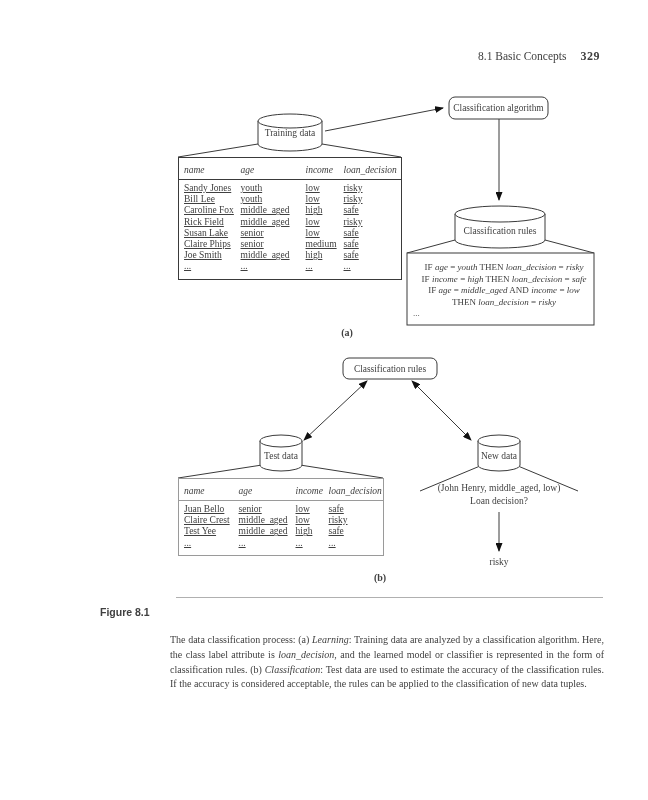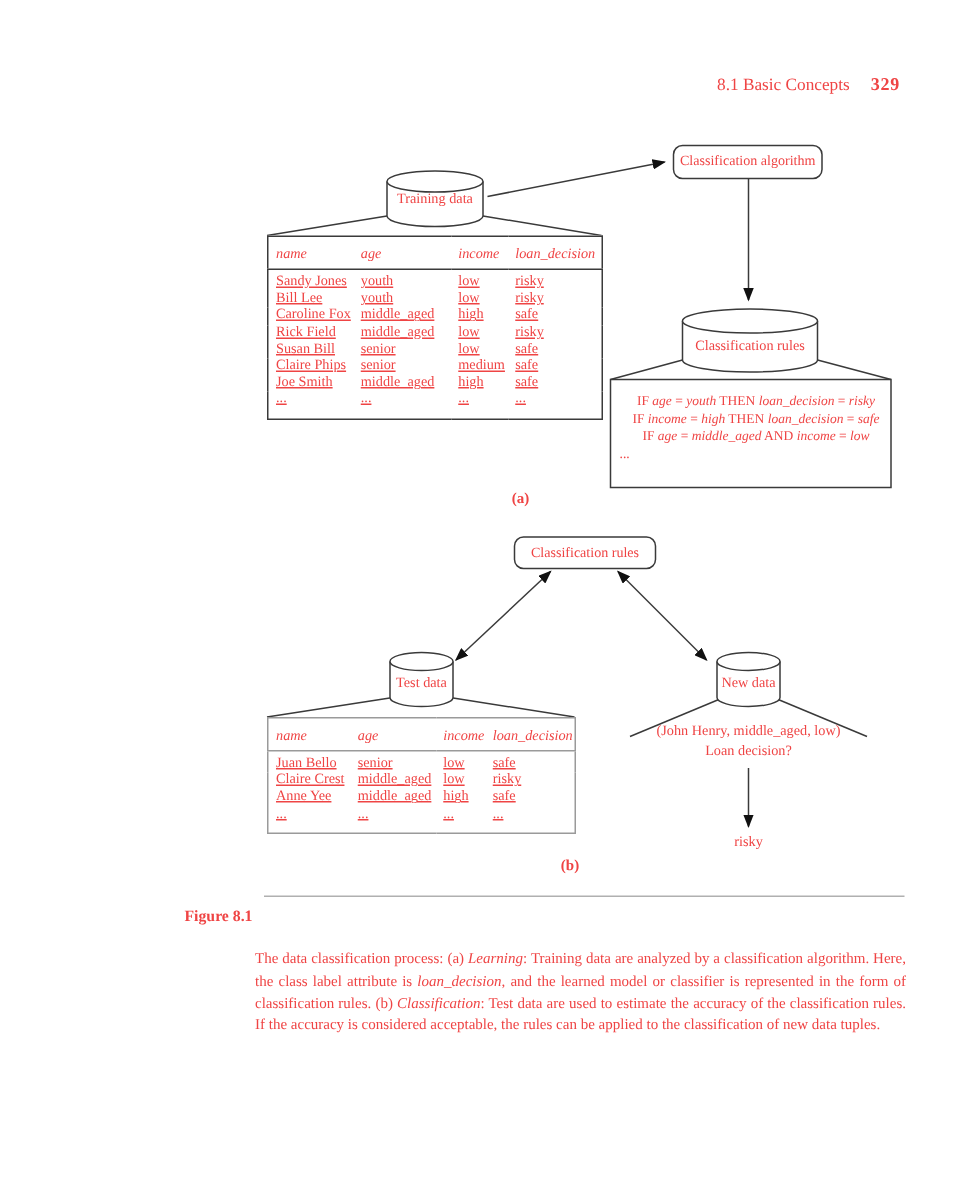--- a/index.html
+++ b/index.html
@@ -1,17 +1,17 @@
 <!DOCTYPE html>
 <html><head>
 <meta charset="utf-8">
 <style>
   html,body{margin:0;padding:0;background:#ffffff;}
   .page{position:relative;width:648px;height:800px;background:#ffffff;overflow:hidden;
-        font-family:"Liberation Serif","DejaVu Serif",serif;color:#ef4444;}
+        font-family:"Liberation Serif","DejaVu Serif",serif;color:#404040;}
   svg.layer{position:absolute;left:0;top:0;pointer-events:none;}
   .hdr{position:absolute;left:330px;top:49px;width:270px;text-align:right;font-size:11.5px;}
   .hdr .pageno{font-weight:bold;font-size:12px;margin-left:14px;letter-spacing:.5px;}
   .cyl-label{position:absolute;text-align:center;font-size:9.5px;line-height:12px;}
   .box-label{position:absolute;display:flex;align-items:center;justify-content:center;
              font-size:9.4px;text-align:center;font-family:Liberation Serif, serif;}
   .part-label{position:absolute;font-weight:bold;font-size:10px;text-align:center;width:40px;}
   .dtable{position:absolute;border-collapse:collapse;table-layout:fixed;background:#fff;
           font-size:9.5px;}
   .dtable.dark{border:1px solid #3a3a3a;}
@@ -23,22 +23,22 @@
   .dtable tbody tr:first-child td{padding-top:3px;}
   .dtable tbody tr:last-child td{padding-bottom:6px;}
   .rules-text{position:absolute;left:407px;top:262px;width:194px;font-size:9px;
               line-height:11.6px;text-align:center;}
   .rules-text .rule-line{white-space:nowrap;}
   .rules-text .rule-line:last-child{text-align:left;padding-left:6px;}
   .newdata-text{position:absolute;left:399px;top:482px;width:200px;text-align:center;
                 font-size:9.5px;line-height:13px;}
   .risky-label{position:absolute;left:449px;top:557px;width:100px;text-align:center;font-size:9.5px;}
   .cap-rule{position:absolute;left:176px;top:597px;width:427px;height:1px;background:#b0b0b0;}
-  .fig-label{position:absolute;left:123px;top:606px;width:56px;font-weight:bold;font-size:10.5px;
-             white-space:nowrap;font-family:Liberation Serif, serif;}
+  .fig-label{position:absolute;left:100px;top:606px;width:56px;font-weight:bold;font-size:10.5px;
+             white-space:nowrap;font-family:Liberation Sans, sans-serif;}
   .caption{position:absolute;left:170px;top:633px;width:434px;font-size:10px;
            line-height:14.8px;text-align:justify;}
 </style>
 </head>
 <body>
 
 <div class="page">
 
   <div class="hdr">
     <span>8.1  Basic Concepts</span><span class="pageno">329</span>
@@ -149,21 +149,21 @@
         <td>high</td>
         <td>safe</td>
       </tr>
         <tr>
         <td>Rick Field</td>
         <td>middle_aged</td>
         <td>low</td>
         <td>risky</td>
       </tr>
         <tr>
-        <td>Susan Bill</td>
+        <td>Susan Lake</td>
         <td>senior</td>
         <td>low</td>
         <td>safe</td>
       </tr>
         <tr>
         <td>Claire Phips</td>
         <td>senior</td>
         <td>medium</td>
         <td>safe</td>
       </tr>
@@ -180,20 +180,21 @@
         <td>...</td>
       </tr>
       </tbody>
   </table>
 
   <div class="rules-text">
 
   <div class="rule-line">IF <i>age</i> = <i>youth</i> THEN <i>loan_decision</i> = <i>risky</i></div>
       <div class="rule-line">IF <i>income</i> = <i>high</i> THEN <i>loan_decision</i> = <i>safe</i></div>
       <div class="rule-line">IF <i>age</i> = <i>middle_aged</i> AND <i>income</i> = <i>low</i></div>
+      <div class="rule-line">THEN <i>loan_decision</i> = <i>risky</i></div>
       <div class="rule-line">...</div>
     </div>
 
   <div class="part-label" style="left:327px;top:327px;">(a)</div>
 
   <div class="box-label" style="left:343px;top:358px;width:94px;height:21px;">Classification rules</div>
   <div class="cyl-label" style="left:254px;top:450px;width:54px;">Test data</div>
   <div class="cyl-label" style="left:472px;top:450px;width:54px;font-family:Liberation Serif, serif;">New data</div>
 
   <table class="dtable light" style="left:178px;top:478px;width:205px;">
@@ -220,21 +221,21 @@
         <td>low</td>
         <td>safe</td>
       </tr>
         <tr>
         <td>Claire Crest</td>
         <td>middle_aged</td>
         <td>low</td>
         <td>risky</td>
       </tr>
         <tr>
-        <td>Anne Yee</td>
+        <td>Test Yee</td>
         <td>middle_aged</td>
         <td>high</td>
         <td>safe</td>
       </tr>
         <tr>
         <td>...</td>
         <td>...</td>
         <td>...</td>
         <td>...</td>
       </tr>

